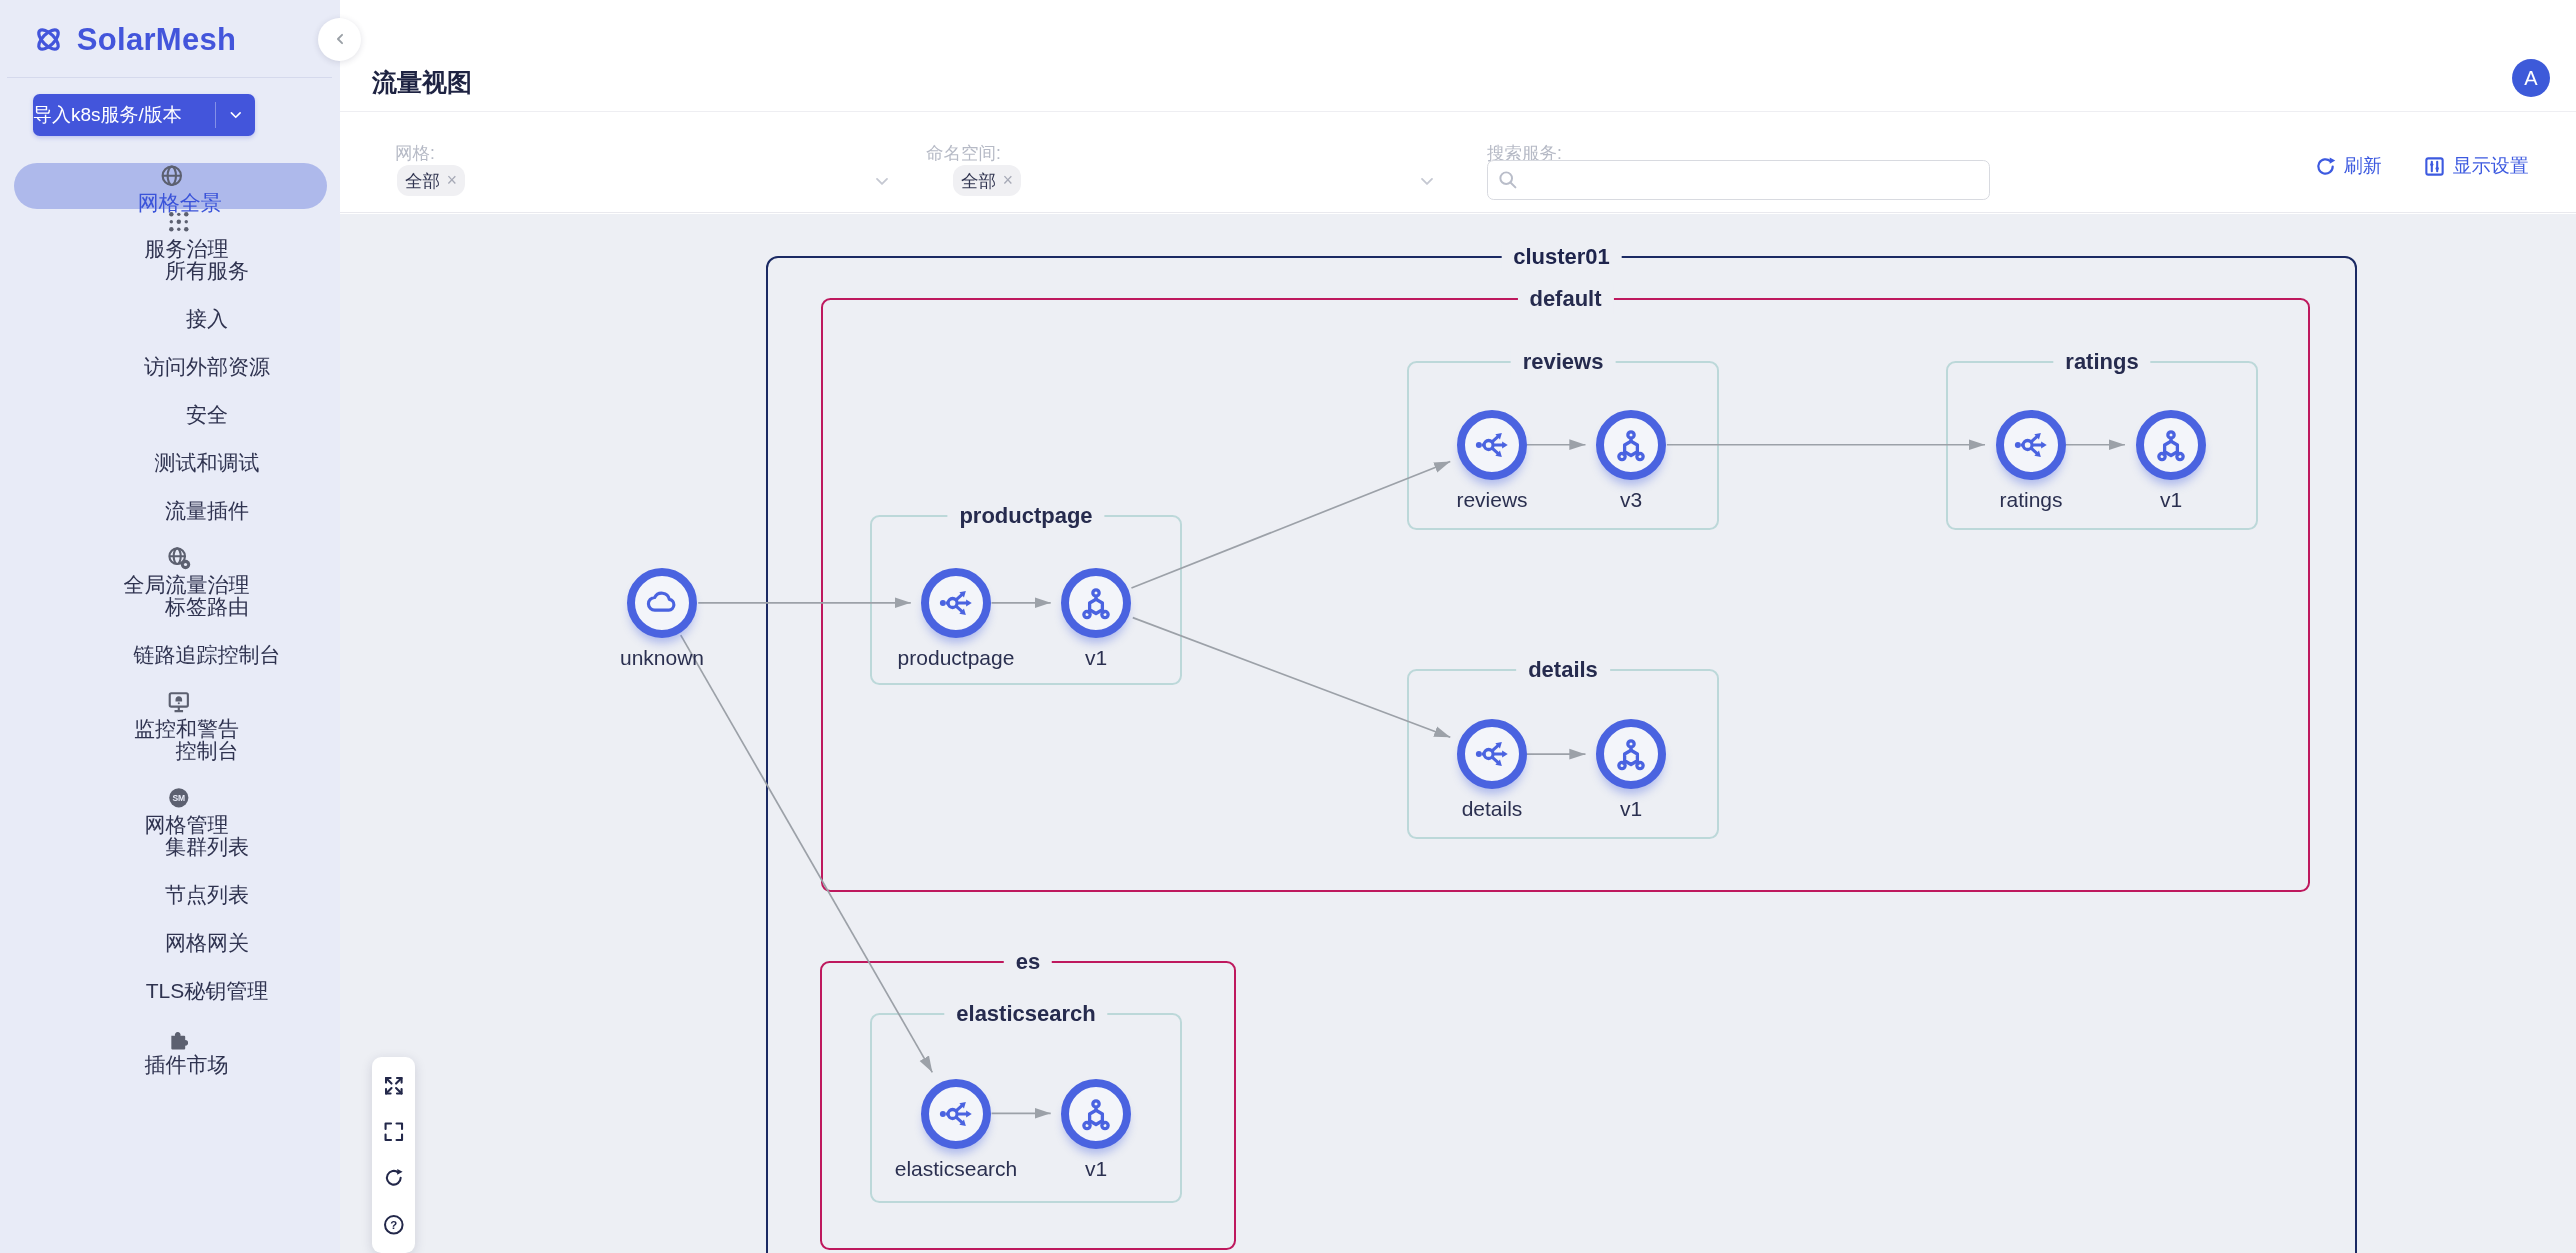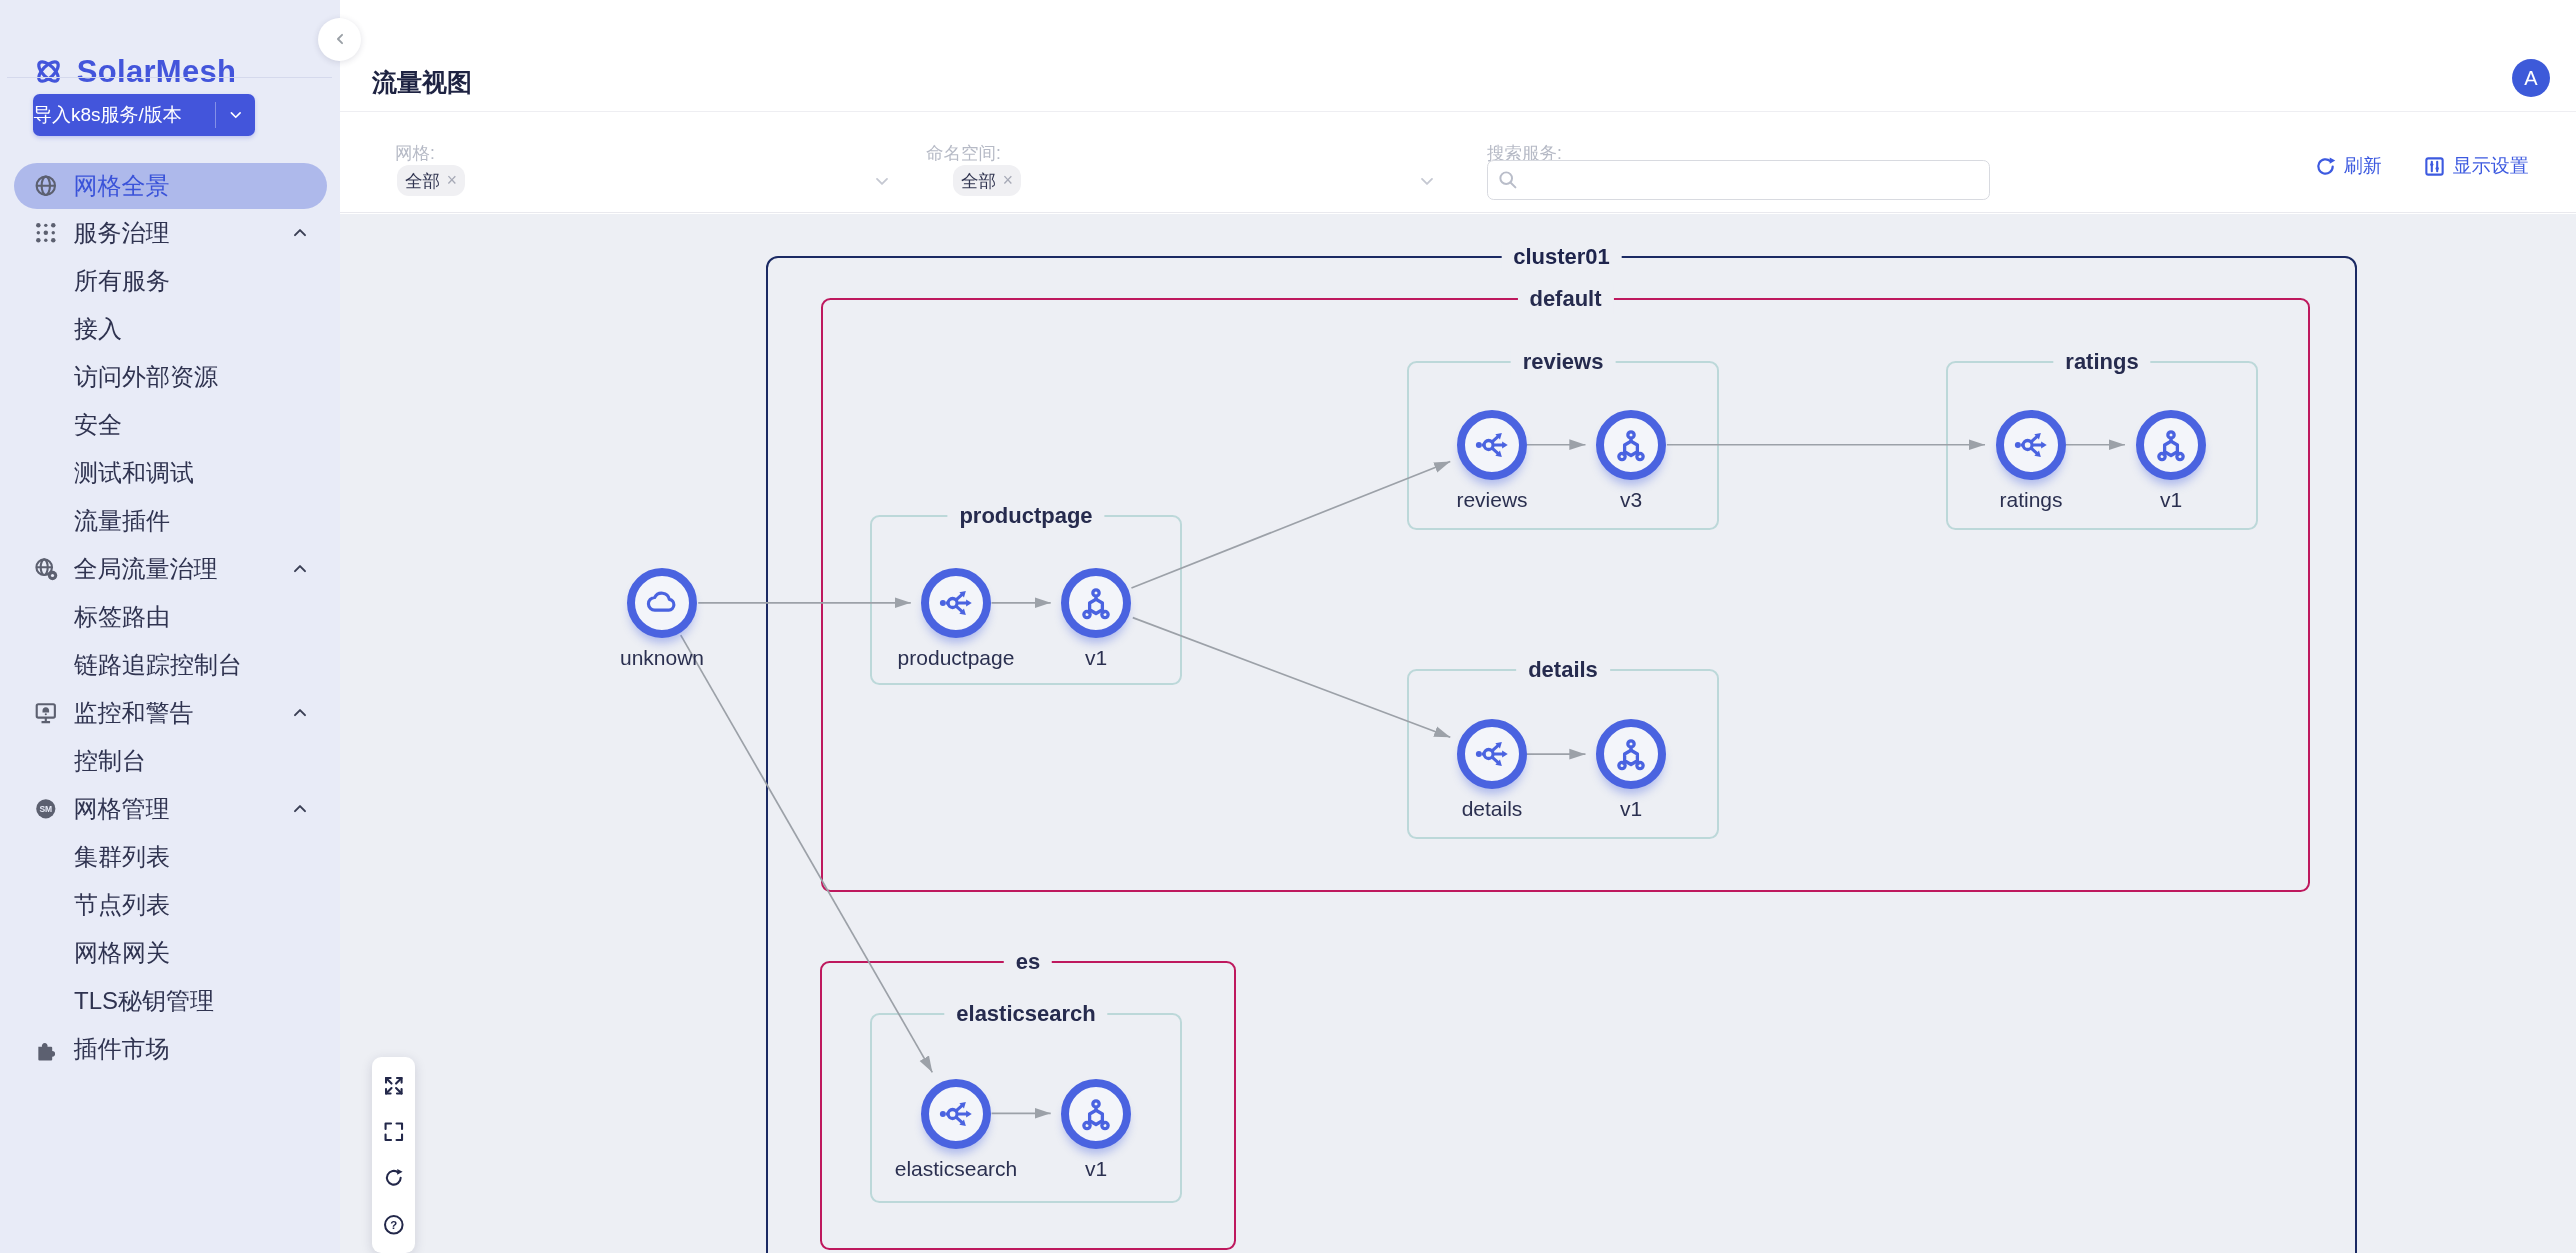--- a/index.html
+++ b/index.html
@@ -1,32 +1,32 @@
 <!DOCTYPE html>
 <html style="font-size:10.8px"><head>
 <meta charset="utf-8">
 <style>
   html,body{margin:0;padding:0;background:#fff;}
   *{box-sizing:border-box;}
   .stage{position:relative;width:2576px;height:1253px;overflow:hidden;
          font-family:"Liberation Sans",sans-serif;color:#2F3350;}
   
   .sidebar{position:absolute;left:0;top:0;width:340px;height:1253px;background:#E8EBF7;z-index:5;}
-  .logo{position:absolute;left:31px;top:21.5px;display:flex;align-items:center;gap:10.8px;margin-top:32px;}
+  .logo{position:absolute;left:31px;top:21.5px;display:flex;align-items:center;gap:10.8px;}
   .logo svg{width:35px;height:35px;color:#4355DB;}
   .logo-text{font-size:31px;font-weight:bold;color:#4355DB;letter-spacing:0.3px;}
   .side-divider{position:absolute;left:6.7px;right:8px;top:77px;height:1.3px;background:#D5D9EC;}
   .import-btn{position:absolute;left:33px;top:94px;width:222px;height:42px;background:#4355DB;border:none;
       border-radius:6.7px;color:#fff;font-size:19px;display:flex;align-items:center;padding:0;cursor:pointer;
       font-family:"Liberation Sans",sans-serif;box-shadow:0 2px 4px rgba(67,85,219,.25);}
   .import-main{flex:1;text-align:left;}
   .import-sep{width:1.3px;height:25.6px;background:rgba(255,255,255,.35);}
   .import-caret{width:39px;display:flex;align-items:center;justify-content:center;}
   .menu{position:absolute;left:0;top:163px;right:0;}
-  .mrow{height:48px;display:flex;align-items:center;padding-left:33px;font-size:24px;color:#2F3350;cursor:pointer;}
+  .mrow{height:48px;display:flex;align-items:center;padding-left:33px;font-size:21px;color:#2F3350;cursor:pointer;flex-direction:column;}
   .mrow .micon{width:25.6px;height:25.6px;margin-right:15px;color:#5C6070;flex:0 0 auto;}
   .mrow.active{background:#AEB9EB;border-radius:24px;margin:0 13.5px;height:46px;padding-left:19.5px;color:#3A53D9;}
   .mrow.child{padding-left:74px;}
   .mcaret{margin-left:auto;margin-right:30px;width:20px;height:20px;color:#3A3F55;}
   
   .main{position:absolute;left:340px;top:0;width:2236px;height:1253px;margin-top:48px;}
   .topbar{position:absolute;left:0;top:0;right:0;height:64px;background:#fff;border-bottom:0.7px solid #EEEEF2;}
   .page-title{position:absolute;left:32px;top:17.5px;font-size:25px;font-weight:bold;color:#1E2342;}
   .avatar{position:absolute;left:2172px;top:11.4px;width:38px;height:38px;border-radius:50%;background:#3D5AD9;
       color:#fff;font-size:20px;display:flex;align-items:center;justify-content:center;cursor:pointer;}

